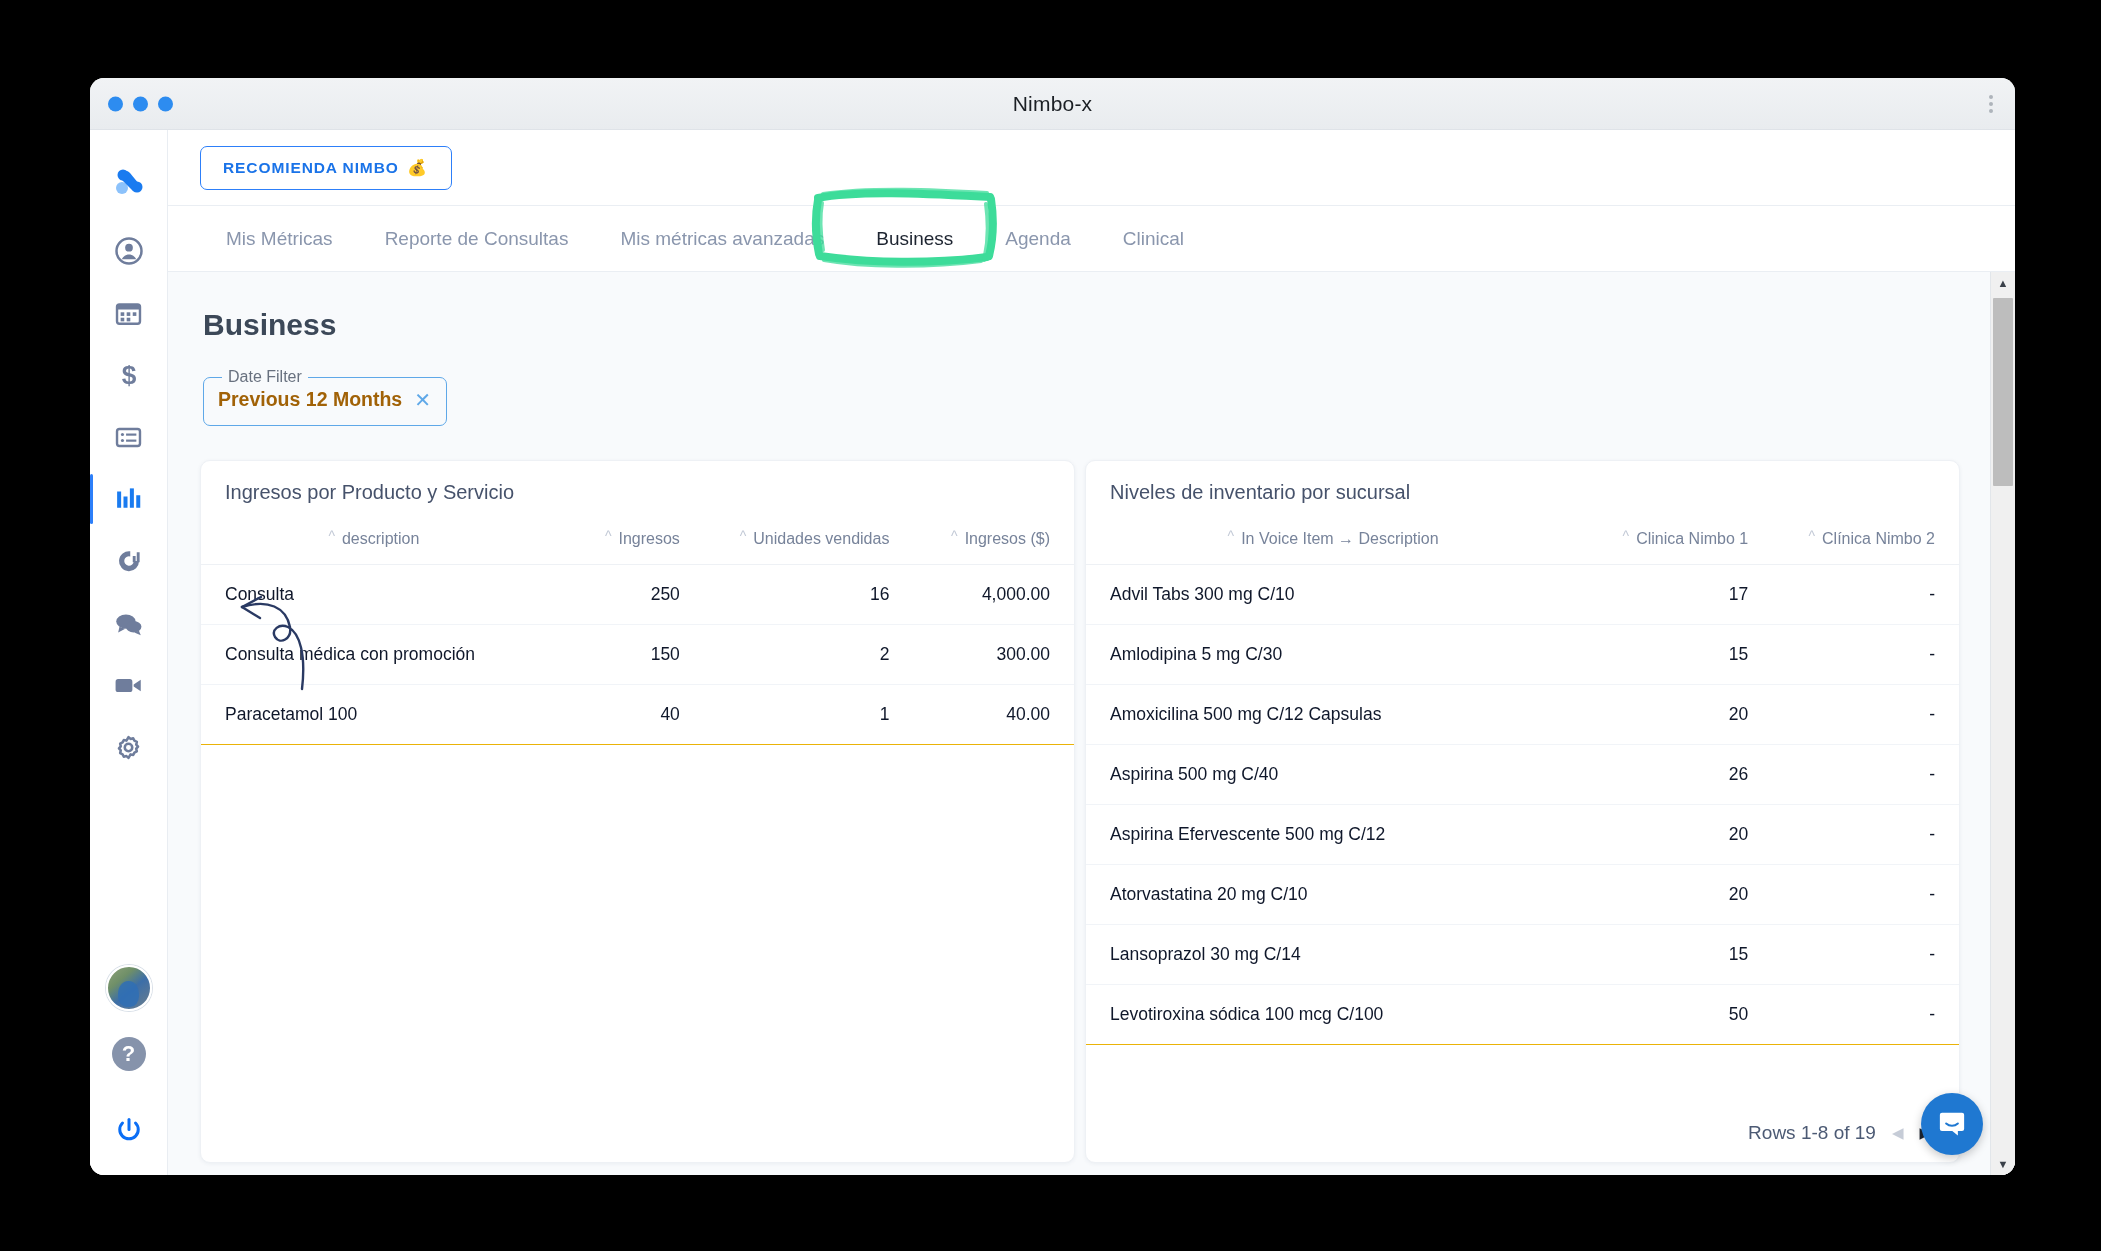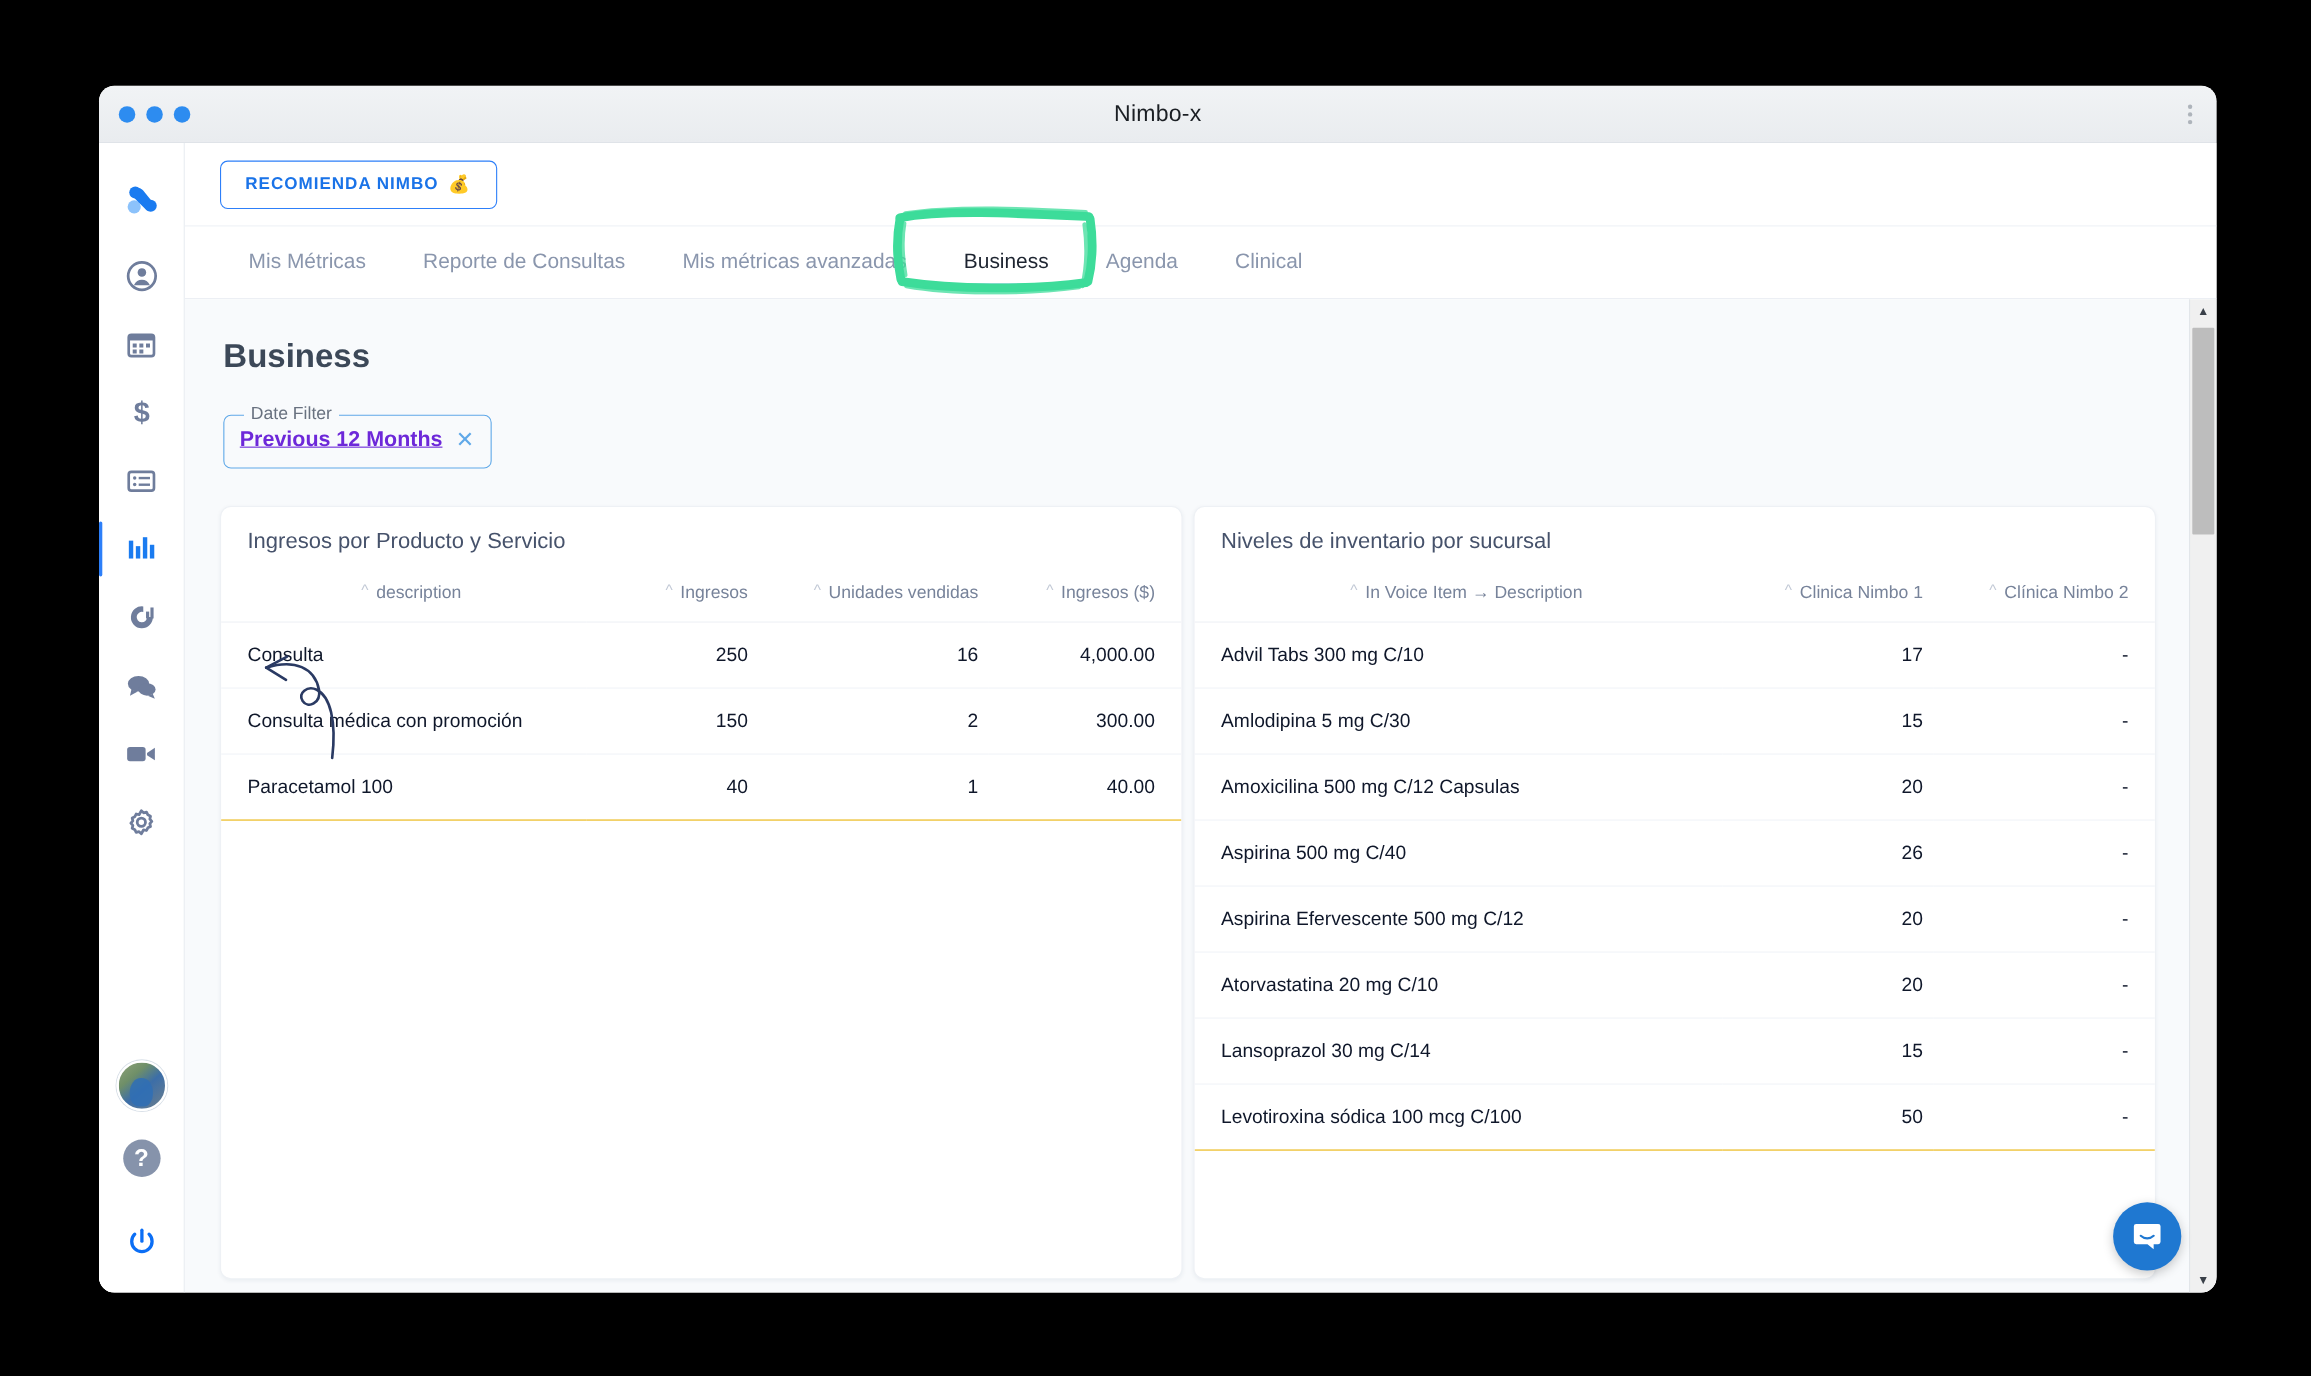--- a/index.html
+++ b/index.html
@@ -176,21 +176,21 @@
   #date-filter {
     width: 244px;
     border: 1px solid #5fa8e8; border-radius: 7px;
     padding: 2px 14px 14px 14px;
     margin: 0 0 34px 3px;
   }
   #date-filter legend {
     font-size: 16px; color: #68717f; padding: 0 6px; margin-left: 4px;
   }
   #date-filter .row { display: flex; align-items: center; gap: 12px; }
-  #date-filter .val { font-size: 19.5px; color: #6d28d9; font-weight: bold; text-decoration: underline; }
+  #date-filter .val { font-size: 19.5px; color: #a16207; font-weight: bold; }
   #date-filter .clear { color: #5fa8e8; font-size: 20px; cursor: pointer; line-height: 1; }
 
   
   #cards { display: flex; gap: 10px; flex: 1; min-height: 0; padding-bottom: 12px; }
   .card {
     flex: 1; min-width: 0;
     background: #fff;
     border: 1px solid #eef1f5;
     border-radius: 10px;
     box-shadow: 0 1px 4px rgba(23,43,77,.06);
@@ -519,20 +519,25 @@
                     <td>15</td>
                     <td class="tbl-pad-r">-</td>
                   </tr>
                   <tr>
                     <td class="lbl tbl-pad-l">Levotiroxina sódica 100 mcg C/100</td>
                     <td>50</td>
                     <td class="tbl-pad-r">-</td>
                   </tr>
                 </tbody>
               </table>
+              <div class="card-foot">
+                <span>Rows 1-8 of 19</span>
+                <span class="pg-btn disabled">◀</span>
+                <span class="pg-btn enabled">▶</span>
+              </div>
             </div>
 
           </div>
         </div>
 
         <div id="vscroll">
           <div class="sb-arrow">▲</div>
           <div id="sb-track">
             <div id="sb-thumb"></div>
           </div>

